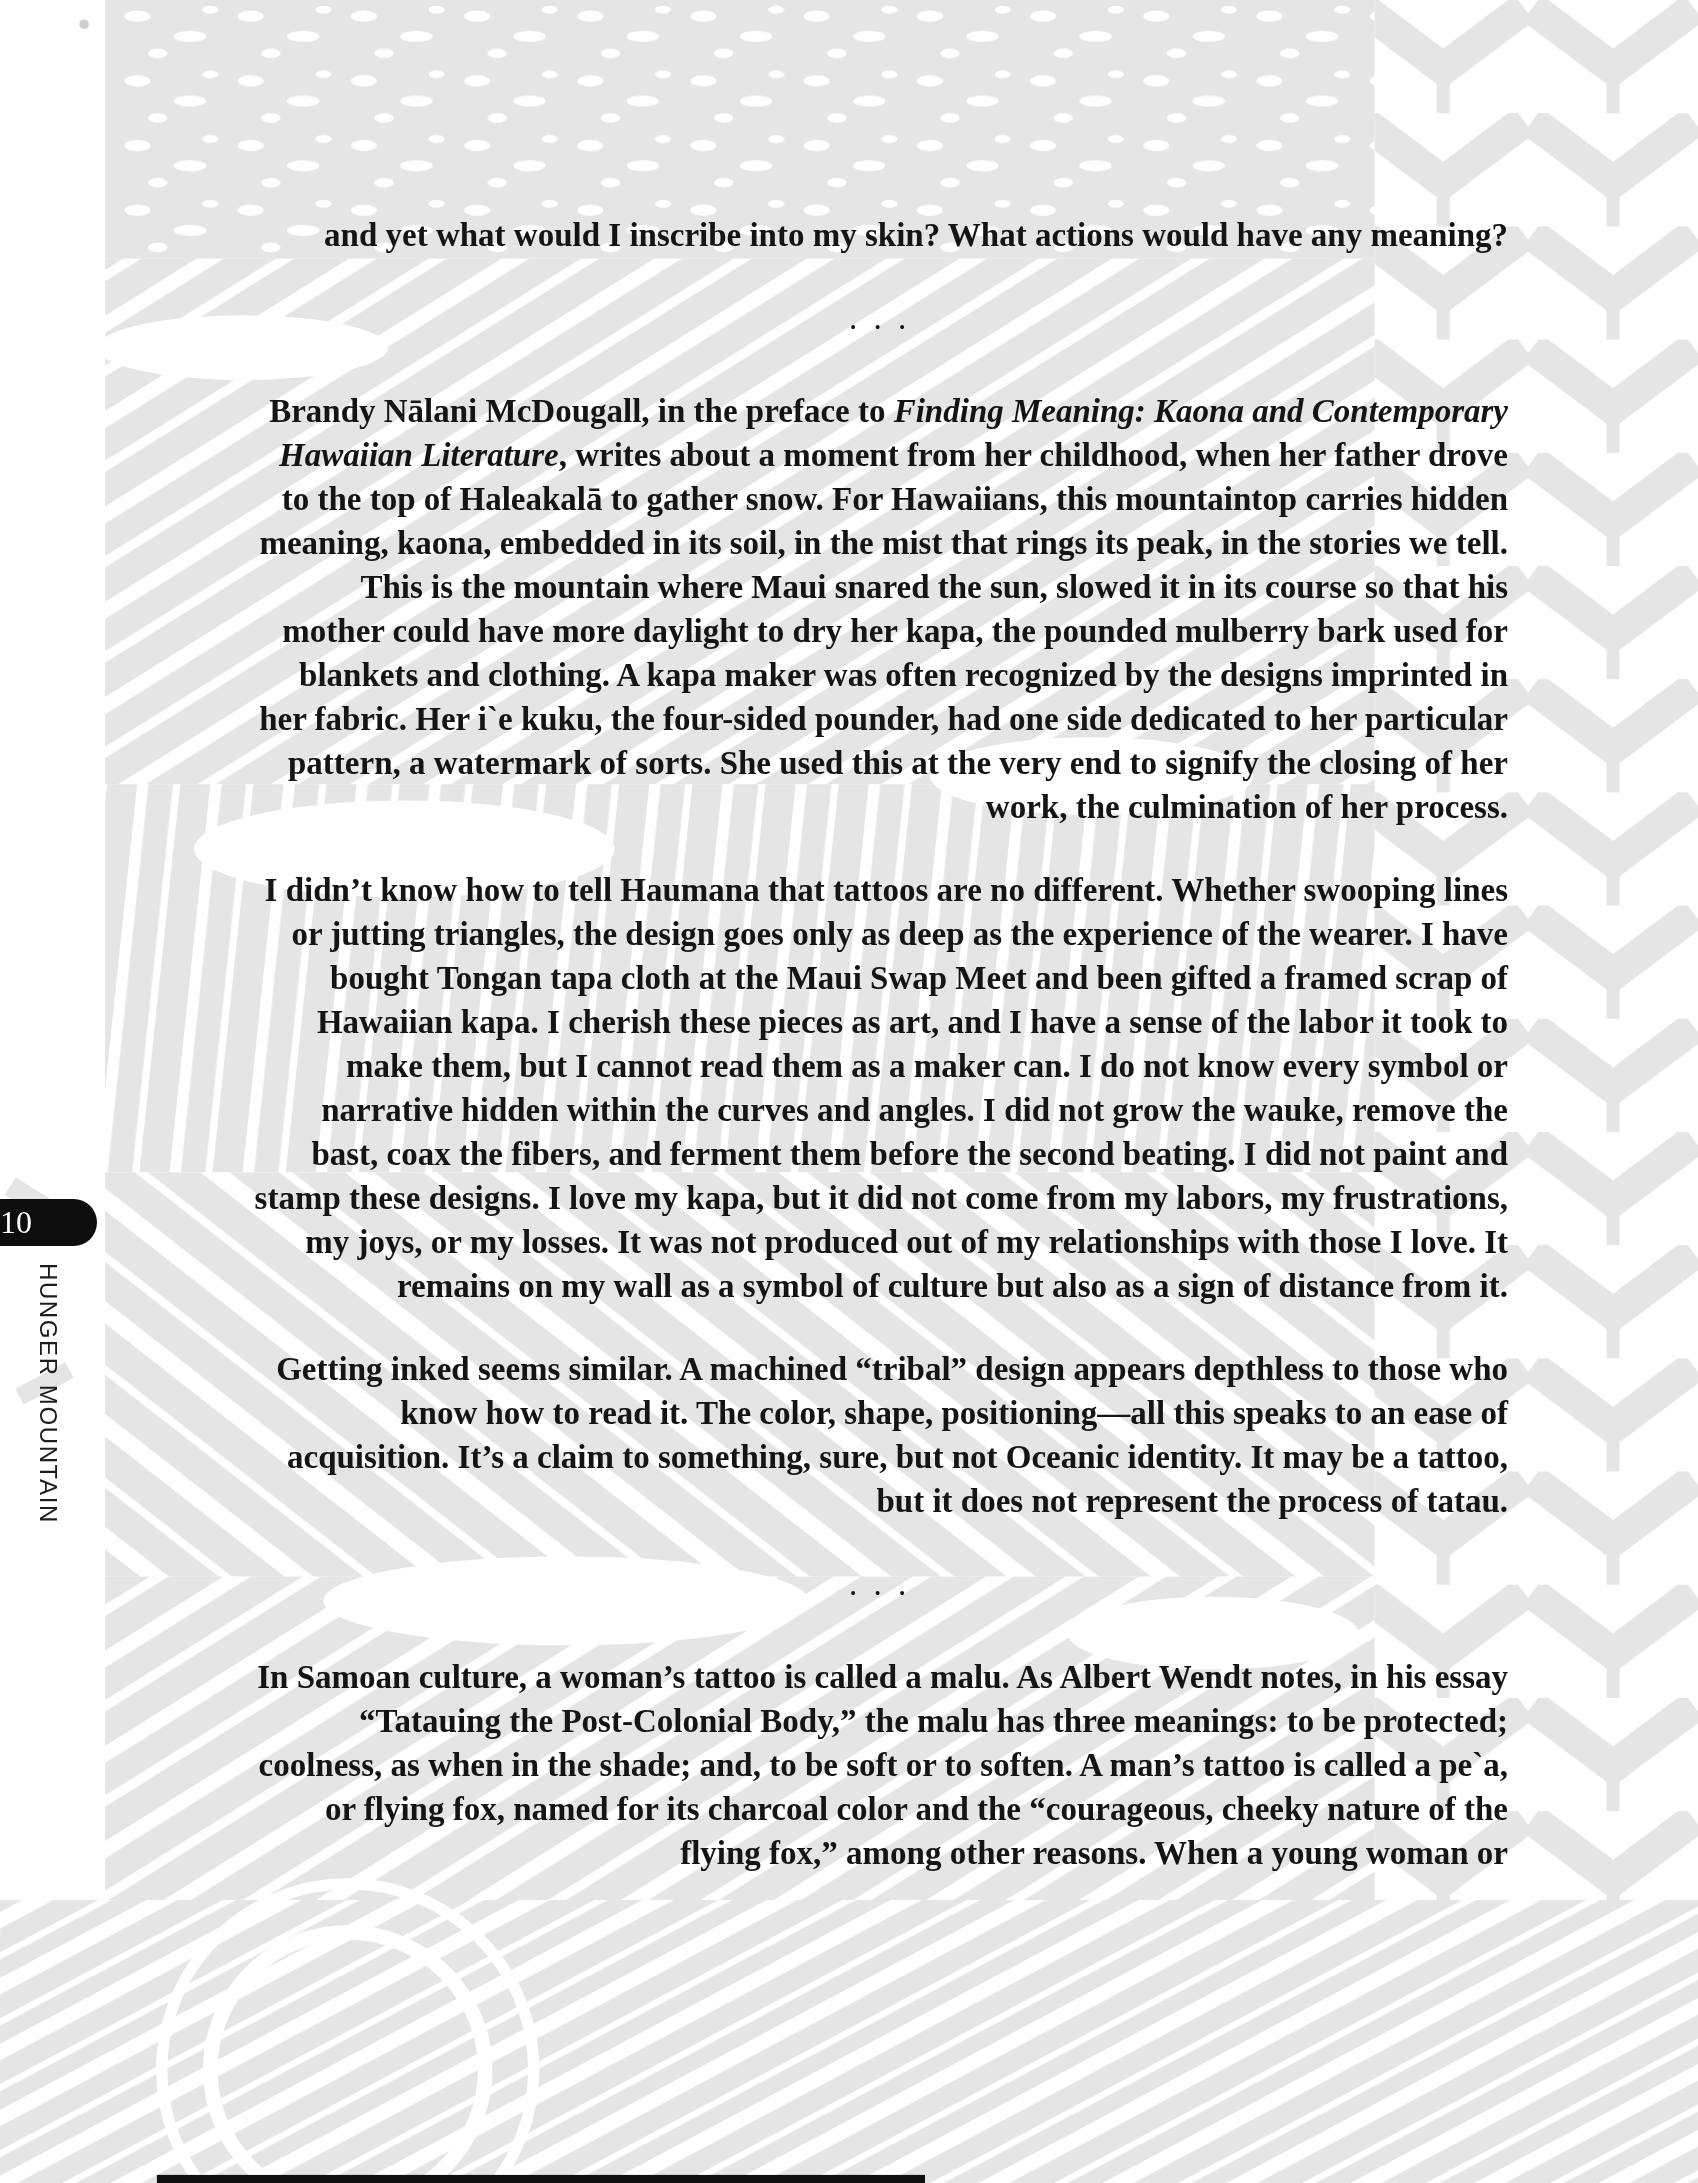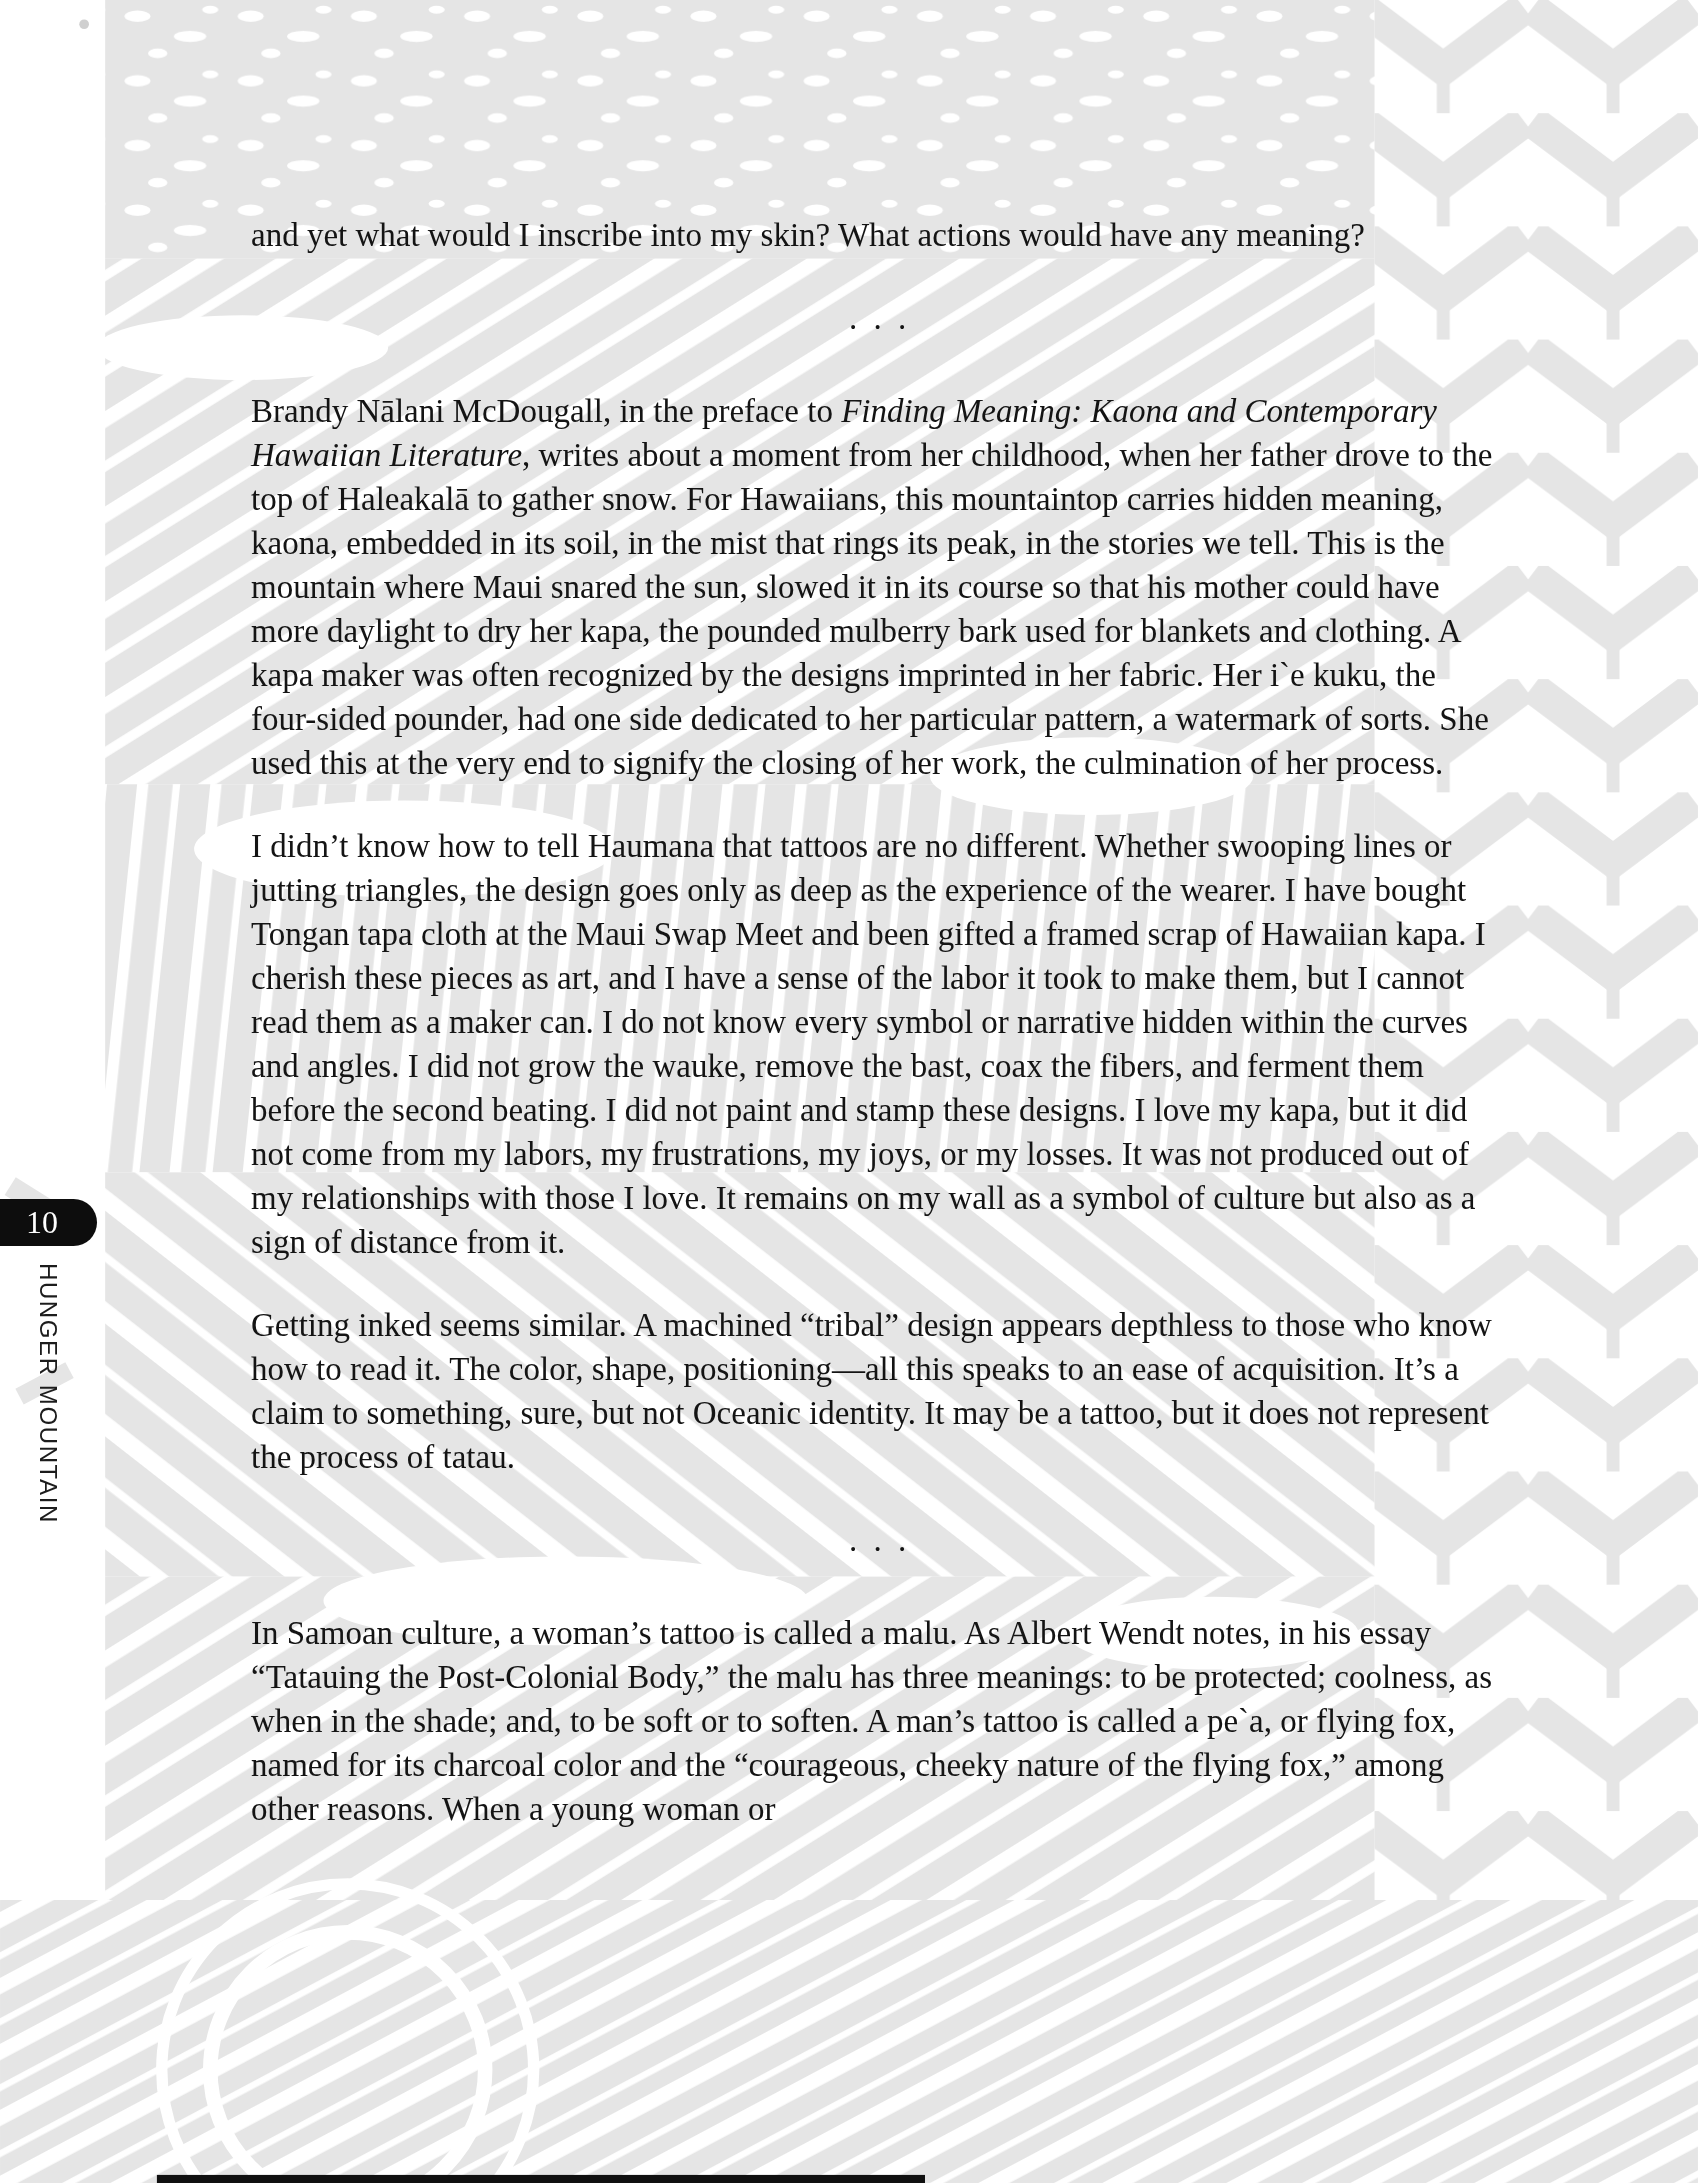--- a/index.html
+++ b/index.html
@@ -2,26 +2,26 @@
 <html style="font-size:13px"><head>
 <meta charset="utf-8">
 <style>
   html,body{margin:0;padding:0;}
   body{width:1698px;height:2183px;background:#ffffff;font-family:"Liberation Serif",serif;}
   .page{position:relative;width:1698px;height:2183px;overflow:hidden;background:#fff;}
   .bg{position:absolute;left:0;top:0;z-index:0;}
   .content{position:relative;z-index:1;width:100%;height:100%;}
   .text-col{position:absolute;left:251px;top:213px;width:1257px;color:#141414;
             font-size:33px;line-height:44px;}
-  .para{margin:0 0 39px 0;text-align:left;}
+  .para{margin:0 0 39px 0;text-align:right;font-weight:bold;}
   .para em{font-style:italic;}
   .sep{margin:19.4px 0 49px 0;text-align:center;letter-spacing:4px;color:#141414;}
   .page-tab{position:absolute;left:0;top:1199px;width:97px;height:47px;background:#0d0d0d;
             border-radius:0 23.4px 23.4px 0;color:#ffffff;display:flex;align-items:center;
-            justify-content:center;padding-right:13px;box-sizing:border-box;
+            justify-content:flex-start;padding-right:13px;box-sizing:border-box;
             font-family:"Liberation Serif",serif;font-size:32px;}
   .journal-title{position:absolute;left:34px;top:1263px;writing-mode:vertical-rl;
             font-family:"Liberation Sans",sans-serif;font-size:24px;letter-spacing:1.6px;
             color:#1c1c1c;white-space:nowrap;}
 </style>
 </head>
 <body>
 
 <div class="page">
 

